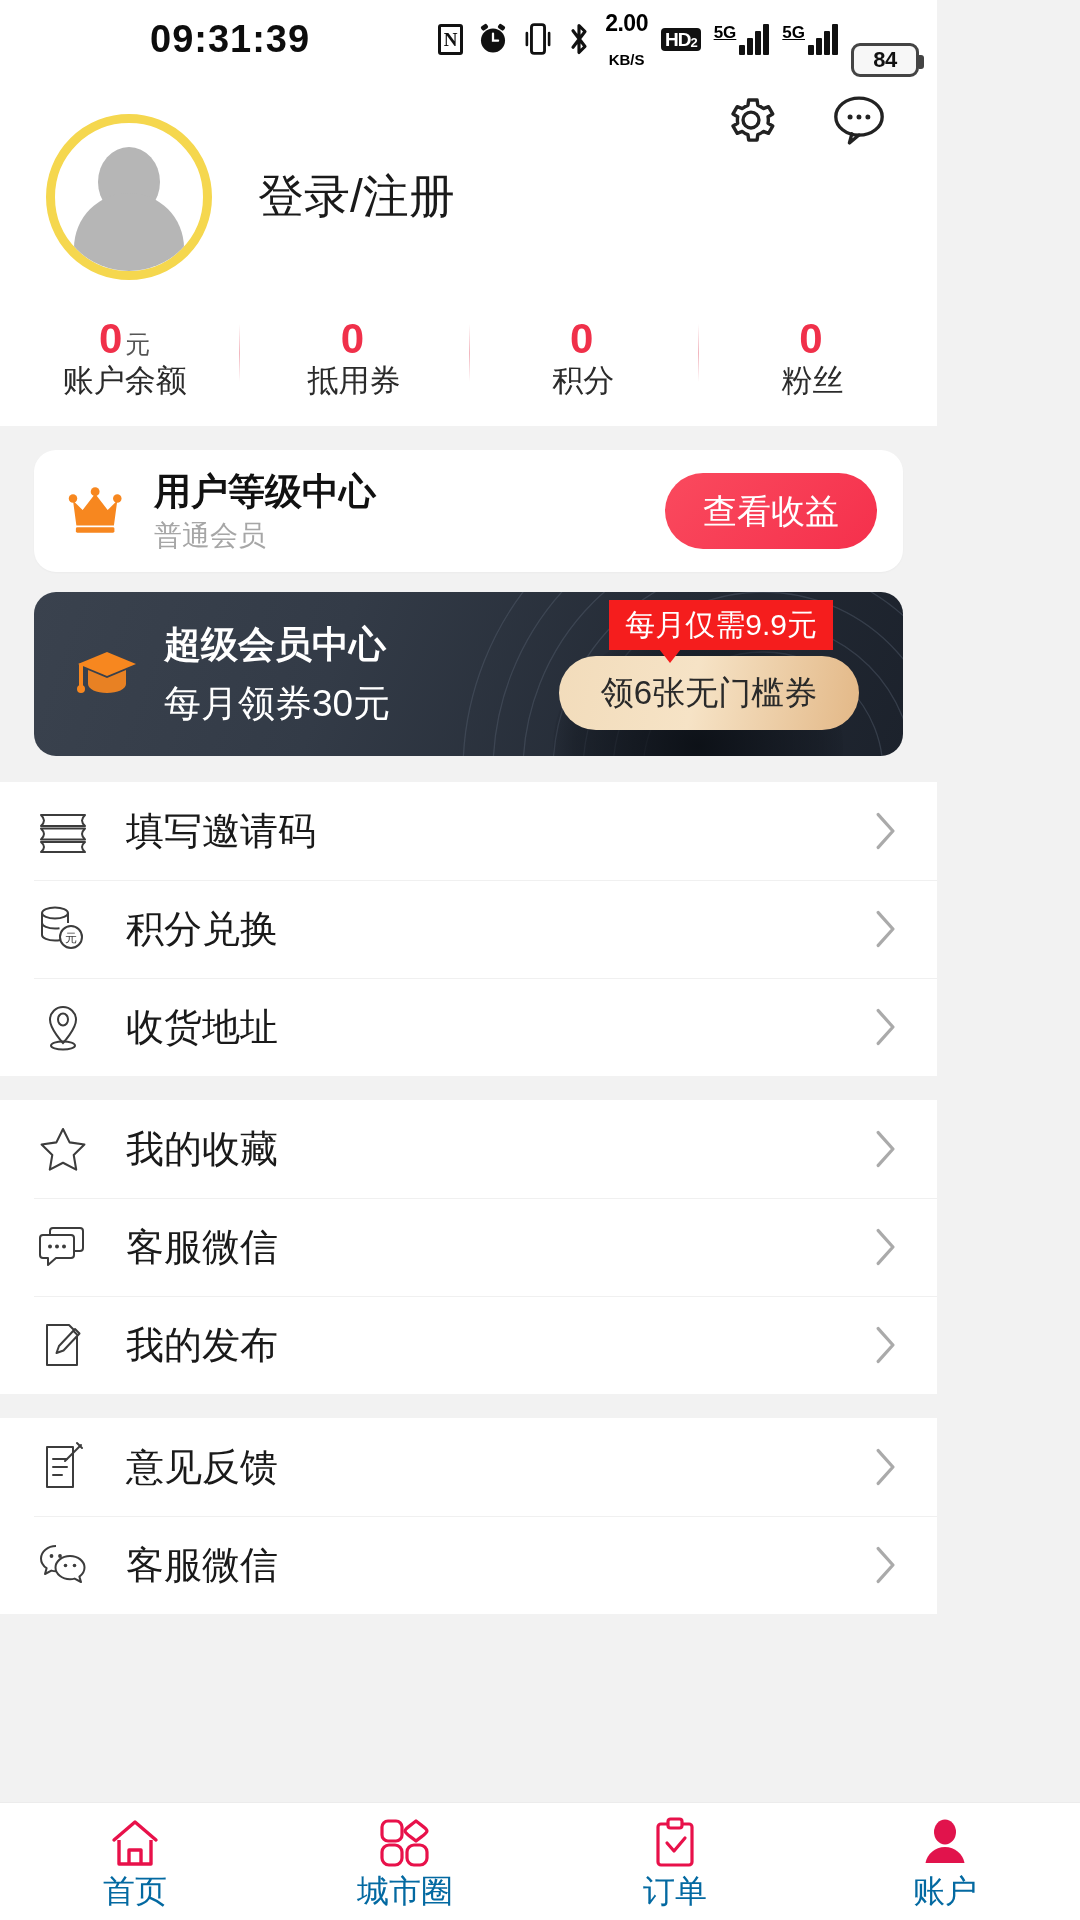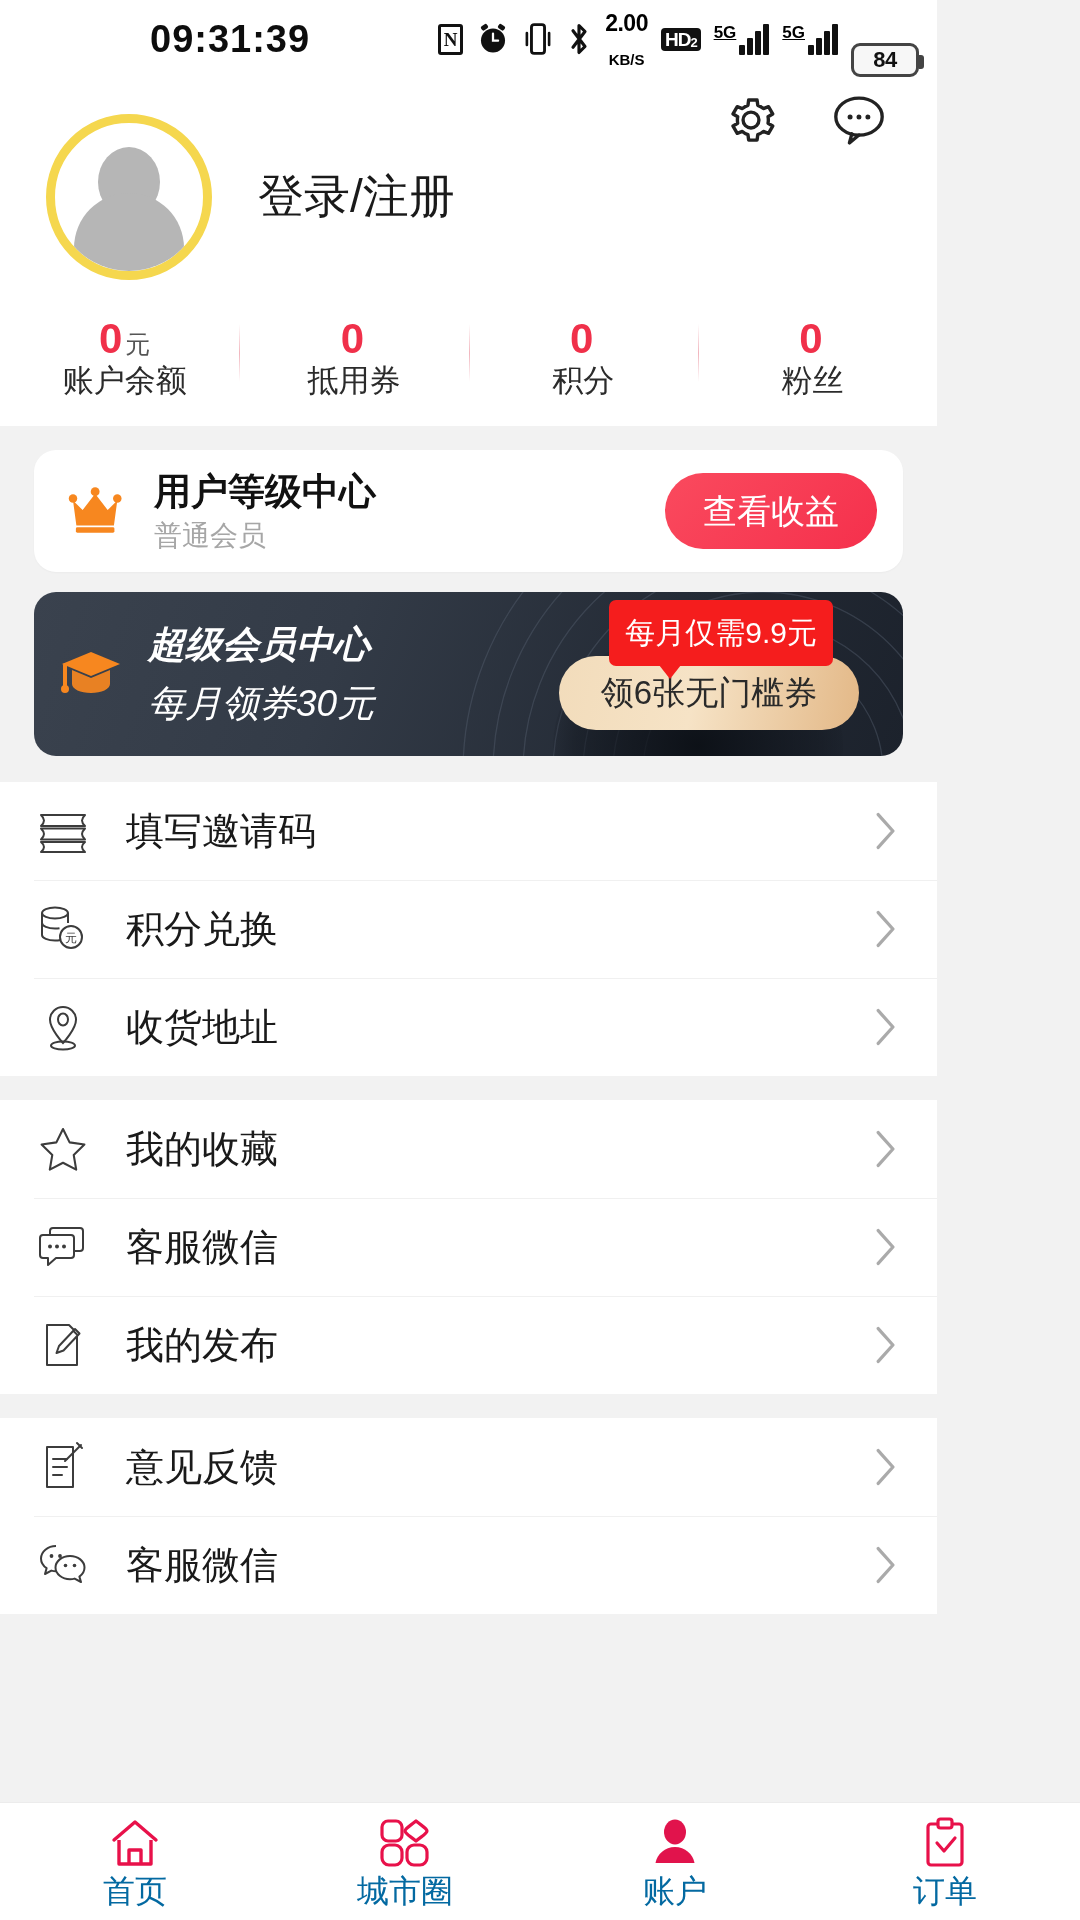--- a/index.html
+++ b/index.html
@@ -108,34 +108,34 @@
   .vip-wrap { padding:20px 34px 0; }
   .vip-card {
     position:relative; height:164px; border-radius:22px; overflow:hidden;
     background:linear-gradient(110deg,#3a424e 0%,#333b47 35%,#242b36 70%,#1c222c 100%);
   }
   .vip-rings{ position:absolute; right:-60px; top:-120px; width:620px; height:420px; overflow:hidden; opacity:.55;}
   .vip-blob{
     position:absolute; right:60px; bottom:-110px; width:290px; height:240px; border-radius:50%;
     background:radial-gradient(ellipse at center, rgba(12,16,22,.95) 0%, rgba(20,25,33,.5) 60%, rgba(30,36,46,0) 75%);
   }
-  .vip-left{ position:absolute; left:24px; top:50%; transform:translateY(-50%); display:flex; align-items:center;font-style:italic;}
+  .vip-left{ position:absolute; left:40px; top:50%; transform:translateY(-50%); display:flex; align-items:center;}
   .cap { width:68px; height:56px; flex:0 0 auto; }
   .vip-texts{ margin-left:22px; }
   .vip-title{ font-size:37px; color:#fff; font-weight:600; line-height:1;}
   .vip-sub{ font-size:37px; color:#fff; margin-top:22px; line-height:1; font-weight:500;}
   .vip-btn{
     position:absolute; right:44px; top:64px; width:300px; height:74px; border-radius:40px;
     background:linear-gradient(100deg,#f2dcbb 0%,#f6e3c6 45%,#e3b887 100%);
     display:flex;align-items:center;justify-content:center; cursor:pointer;
     color:#2a2a2a; font-size:33px; border:none; font-family:inherit;
   }
   .vip-badge{
     position:absolute; right:70px; top:8px; background:#f51d1d; color:#fff;
-    font-size:30px; border-radius:7px; padding:18px 16px; line-height:1; white-space:nowrap;
+    font-size:30px; border-radius:0; padding:10px 16px; line-height:1; white-space:nowrap;
   }
   .vip-badge:after{
     content:""; position:absolute; left:50px; bottom:-13px; width:0;height:0;
     border-left:11px solid transparent; border-right:11px solid transparent;
     border-top:14px solid #f51d1d;
   }
 
   
   .menu-group { background:#fff; }
   .gap { height:24px; background:#f2f2f2; }
@@ -507,33 +507,33 @@
           <path d="M38 3c6 5 11 7.5 11 10s-5 5-11 10c-6-5-11-7.5-11-10s5-5 11-10z" stroke="#e8114a" stroke-width="3.2" fill="none" stroke-linejoin="round"></path>
           <rect x="4" y="27" width="20" height="20" rx="7" stroke="#e8114a" stroke-width="3.2" fill="none"></rect>
           <rect x="29" y="27" width="20" height="20" rx="7" stroke="#e8114a" stroke-width="3.2" fill="none"></rect>
         </svg>
       </span>
       <span class="tab-lbl">城市圈</span>
     </div>
 
     <div class="tab">
       <span class="tab-ico">
-        <svg width="50" height="50" viewBox="0 0 50 50">
-          <ellipse cx="25" cy="14" rx="11" ry="12.5" fill="#e1134c"></ellipse>
-          <path d="M25 29c-10 0-18 7-19.5 16h39C43 36 35 29 25 29z" fill="#e1134c"></path>
-        </svg>
-      </span>
-      <span class="tab-lbl">账户</span>
-    </div>
-
-    <div class="tab">
-      <span class="tab-ico">
         <svg width="48" height="52" viewBox="0 0 48 52">
           <rect x="7" y="7" width="34" height="41" rx="3" stroke="#e8114a" stroke-width="3.2" fill="none"></rect>
           <rect x="17" y="2" width="14" height="9" rx="2.5" stroke="#e8114a" stroke-width="3.2" fill="#fff"></rect>
           <path d="M16 26l7 8 11-13" stroke="#e8114a" stroke-width="3.2" fill="none" stroke-linecap="round" stroke-linejoin="round"></path>
         </svg>
       </span>
       <span class="tab-lbl">订单</span>
     </div>
 
+    <div class="tab">
+      <span class="tab-ico">
+        <svg width="50" height="50" viewBox="0 0 50 50">
+          <ellipse cx="25" cy="14" rx="11" ry="12.5" fill="#e1134c"></ellipse>
+          <path d="M25 29c-10 0-18 7-19.5 16h39C43 36 35 29 25 29z" fill="#e1134c"></path>
+        </svg>
+      </span>
+      <span class="tab-lbl">账户</span>
+    </div>
+
   </div>
 </div>
 
 </body></html>

